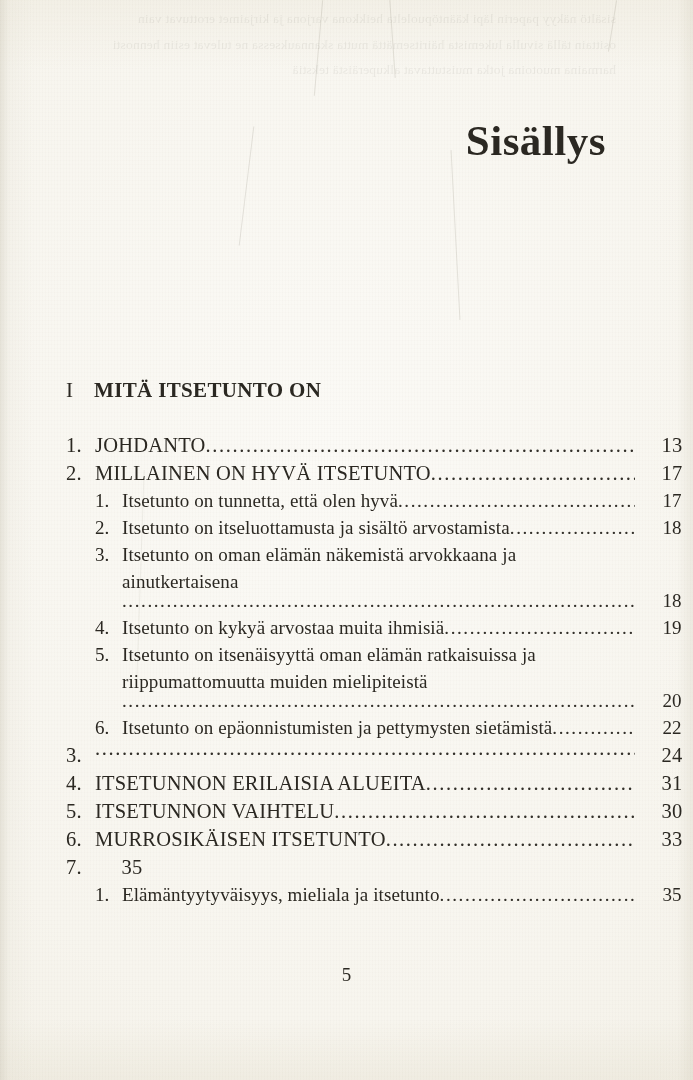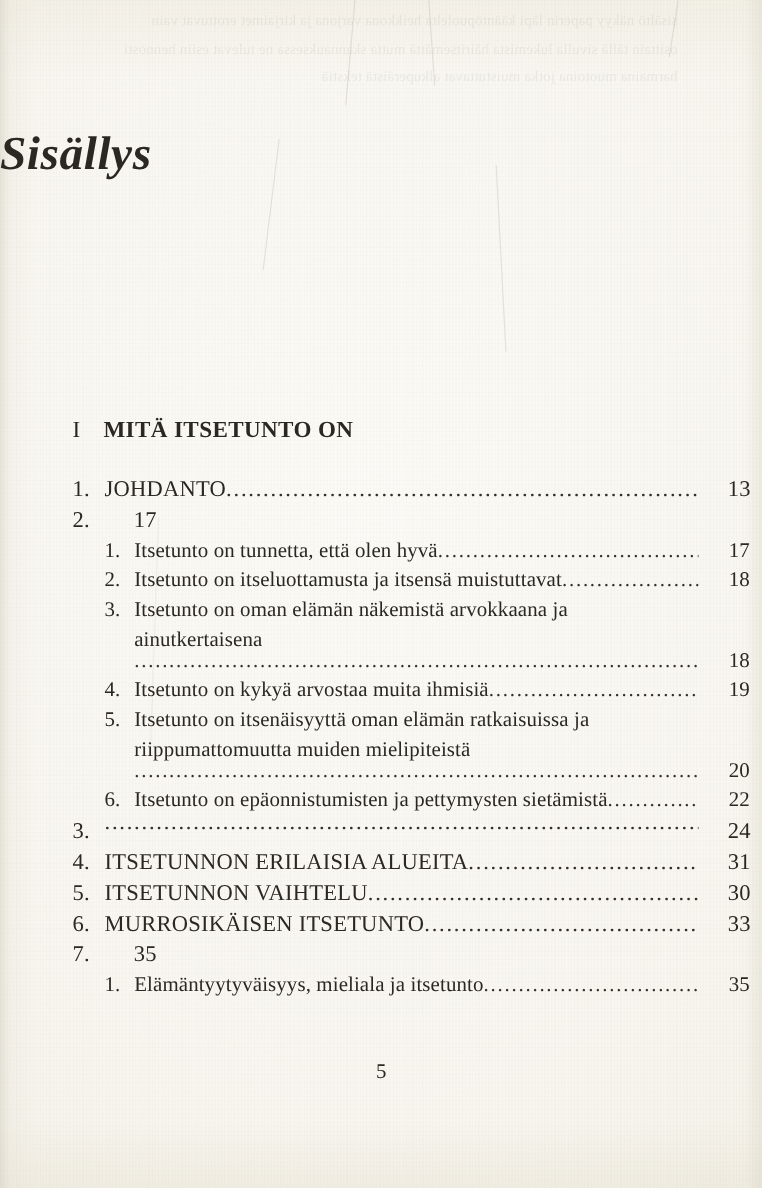--- a/index.html
+++ b/index.html
@@ -88,26 +88,25 @@
   .c4 { left: 455px; top: 150px; width: 1px; height: 170px; transform: rotate(-3deg); }
   .c5 { left: 612px; top: 0;   width: 1px; height: 52px;  transform: rotate(9deg);  }
   .c6 { left: 140px; top: 470px; width: 1px; height: 210px; transform: rotate(2deg); opacity:.5; }
 
   
   .doc-title {
     position: absolute;
     left: 0;
     top: 86px;
     width: 606px;
-    text-align: left;
+    text-align: right;
     font-size: 43px;
     line-height: 52px;
     color: #2b2822;
     letter-spacing: .5px;
-    font-style: italic;
   }
 
   
   .toc {
     position: absolute;
     left: 0;
     top: 377px;
     width: 693px;
   }
 
@@ -224,34 +223,38 @@
         <div class="entry lvl1">
           <span class="num">1.</span>
           <span class="body">
             <span class="label">JOHDANTO</span>
             <span class="leader"></span>
           </span>
           <span class="pageno">13</span>
         </div>
         <div class="entry lvl1">
           <span class="num">2.</span>
+          <span class="body">
+            <span class="label">MILLAINEN ON HYVÄ ITSETUNTO</span>
+            <span class="leader"></span>
+          </span>
           <span class="pageno">17</span>
         </div>
         <div class="entry lvl2">
           <span class="num">1.</span>
           <span class="body">
             <span class="label">Itsetunto on tunnetta, että olen hyvä</span>
             <span class="leader"></span>
           </span>
           <span class="pageno">17</span>
         </div>
         <div class="entry lvl2">
           <span class="num">2.</span>
           <span class="body">
-            <span class="label">Itsetunto on itseluottamusta ja itsensä muistuttavat</span>
+            <span class="label">Itsetunto on itseluottamusta ja sisältö arvostamista</span>
             <span class="leader"></span>
           </span>
           <span class="pageno">18</span>
         </div>
         <div class="entry lvl2">
           <span class="num">3.</span>
           <span class="body">
             <span class="label">Itsetunto on oman elämän näkemistä arvokkaana ja ainutkertaisena</span>
             <span class="leader"></span>
           </span>

